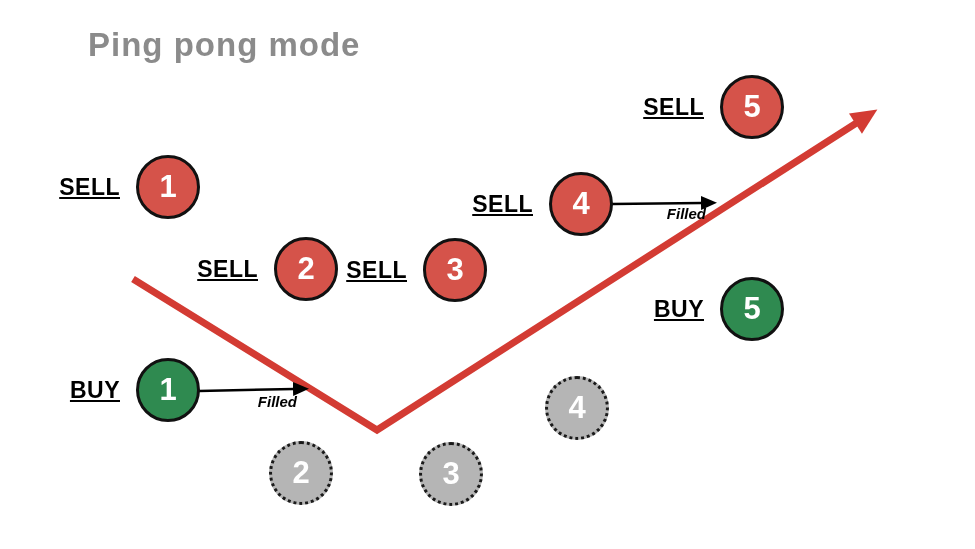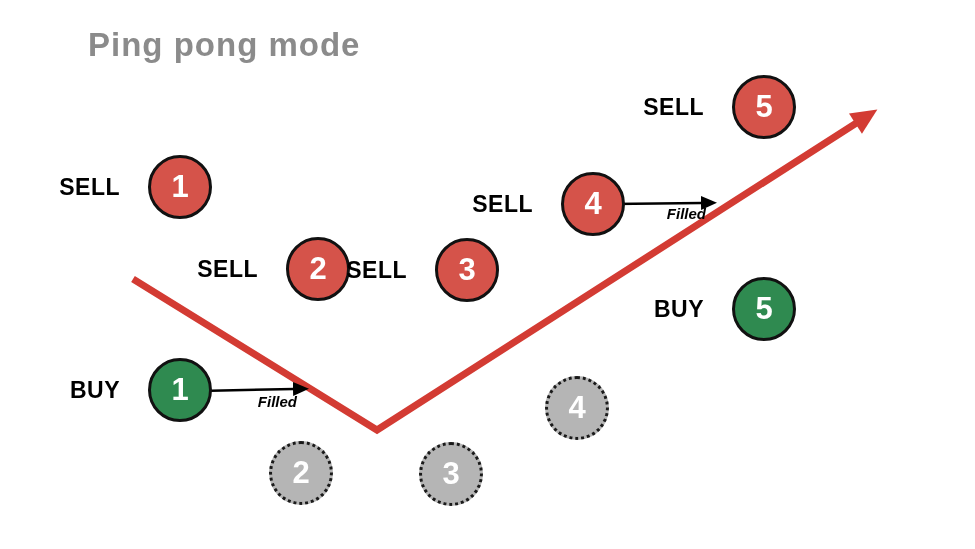--- a/index.html
+++ b/index.html
@@ -43,26 +43,27 @@
   }
   .black-head { fill: #000000; }
   .node {
     position: absolute;
     display: flex;
     align-items: center;
     height: 64px;
   }
   .order-label {
     width: 80px;
-    margin-right: 28px;
+    margin-right: 16px;
     text-align: right;
     font-size: 23px;
     font-weight: bold;
     color: var(--label, #000000);
     letter-spacing: 0.5px;
+    text-decoration: underline;
   }
   .circle {
     width: 64px;
     height: 64px;
     border-radius: 50%;
     border: 3px solid #111111;
     box-sizing: border-box;
     display: flex;
     align-items: center;
     justify-content: center;

